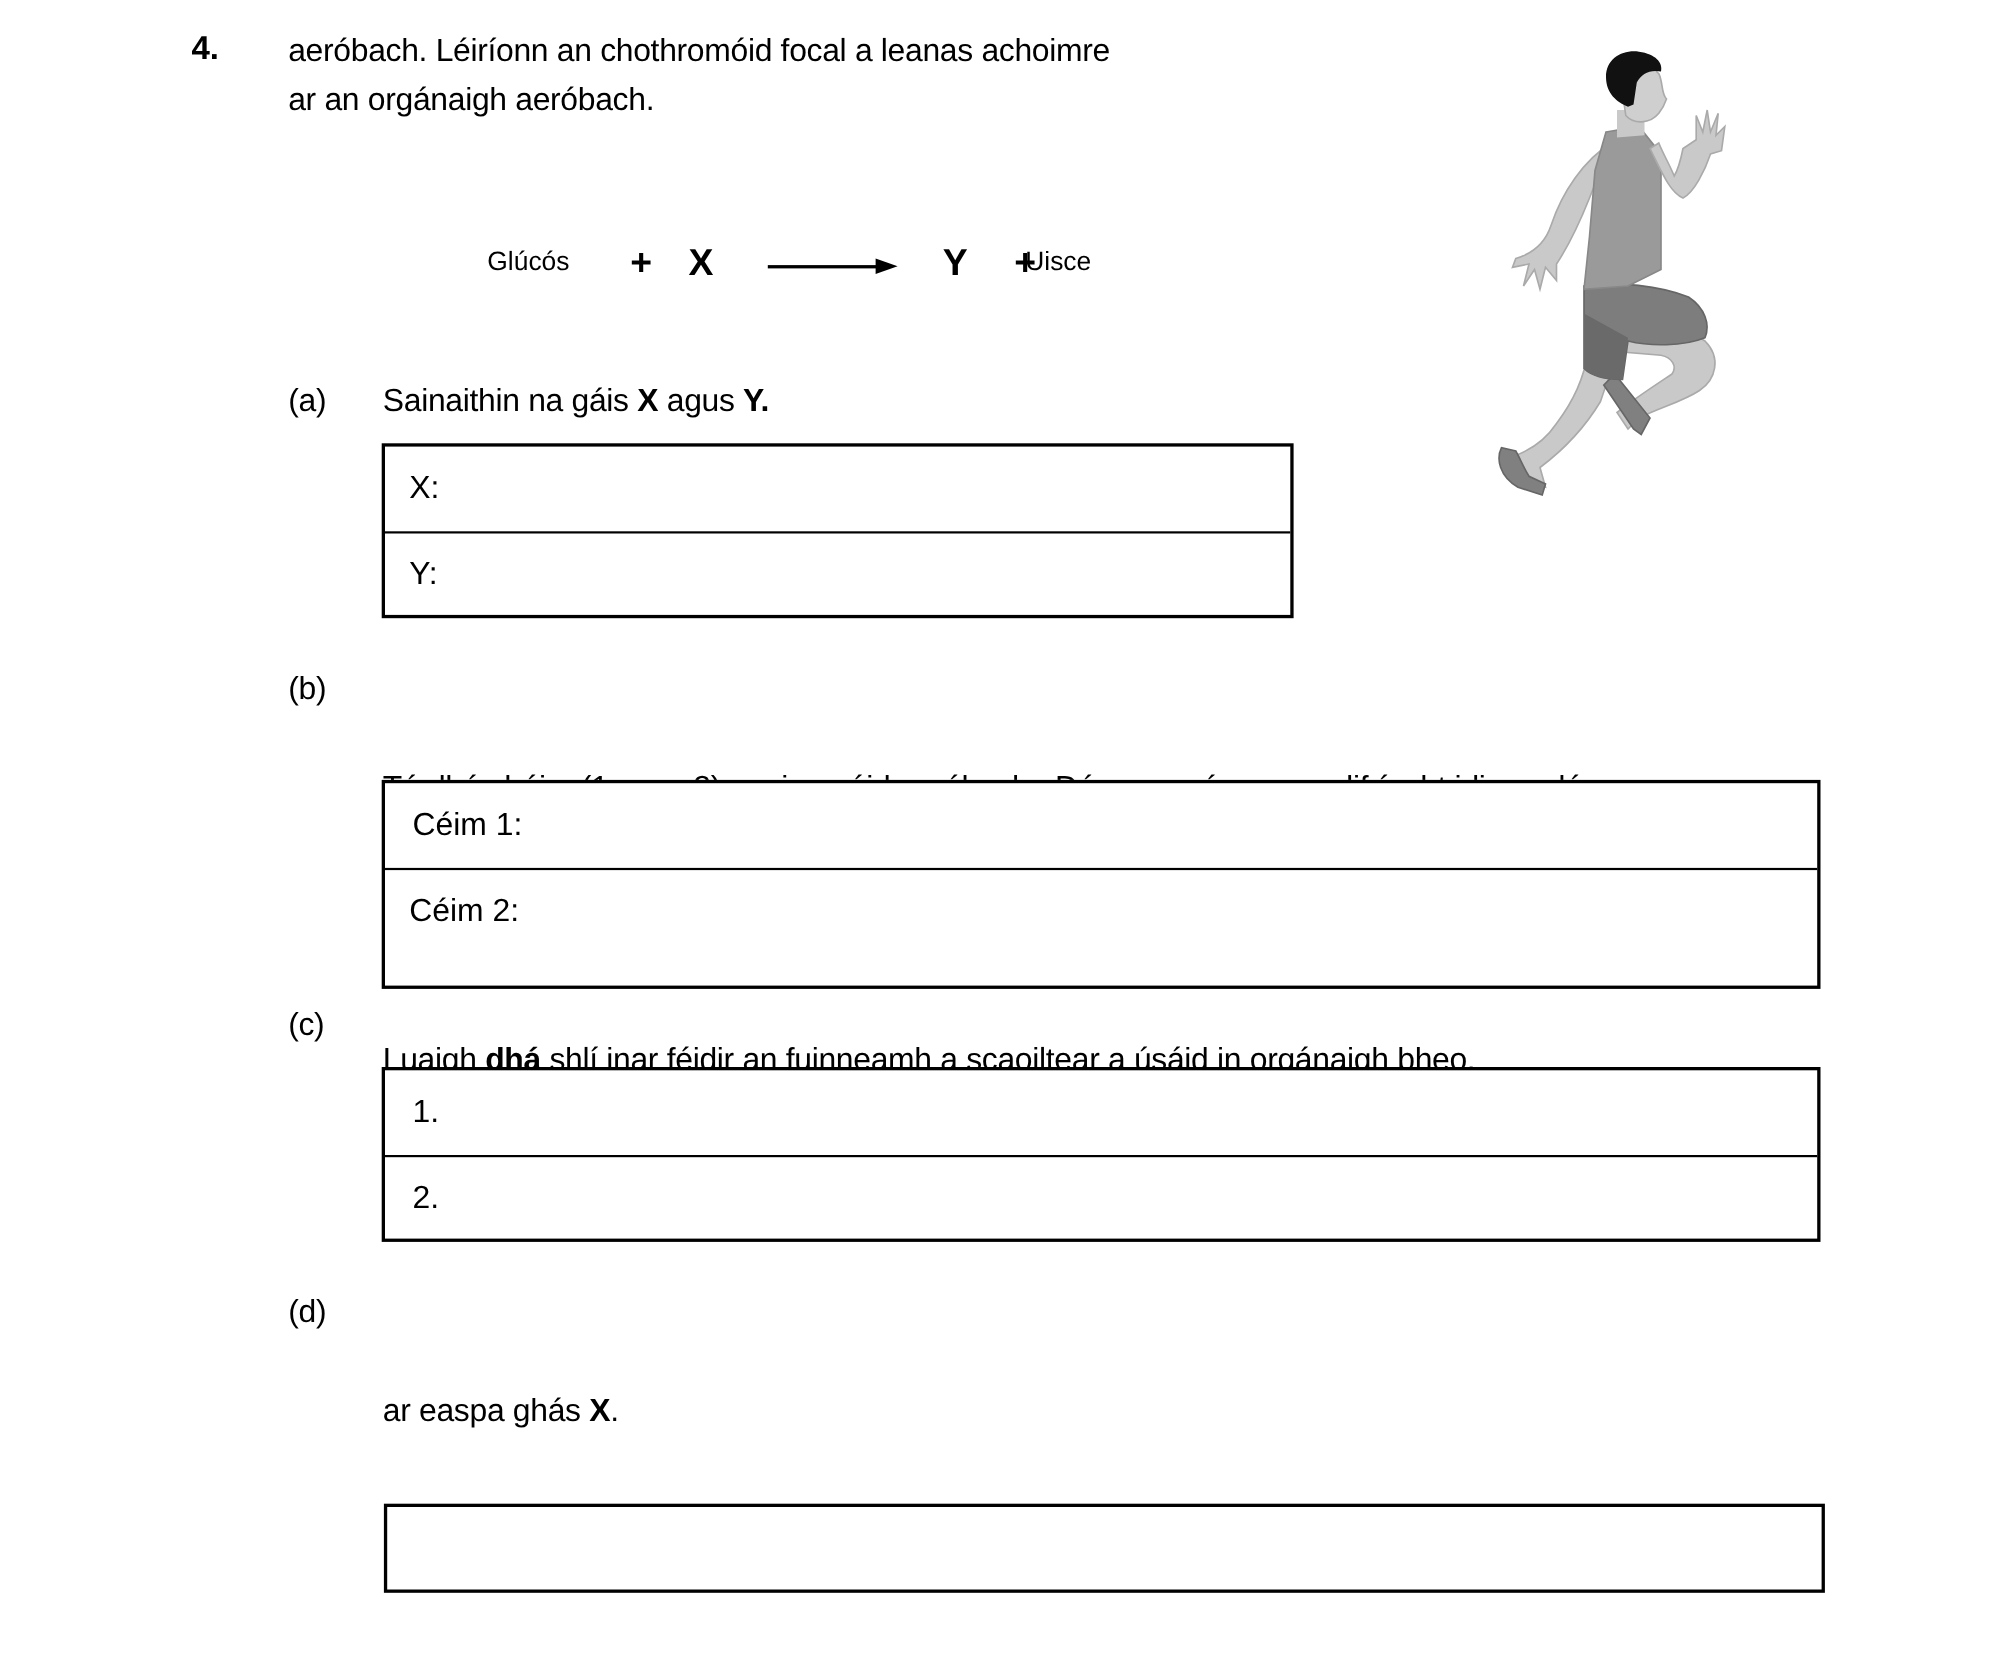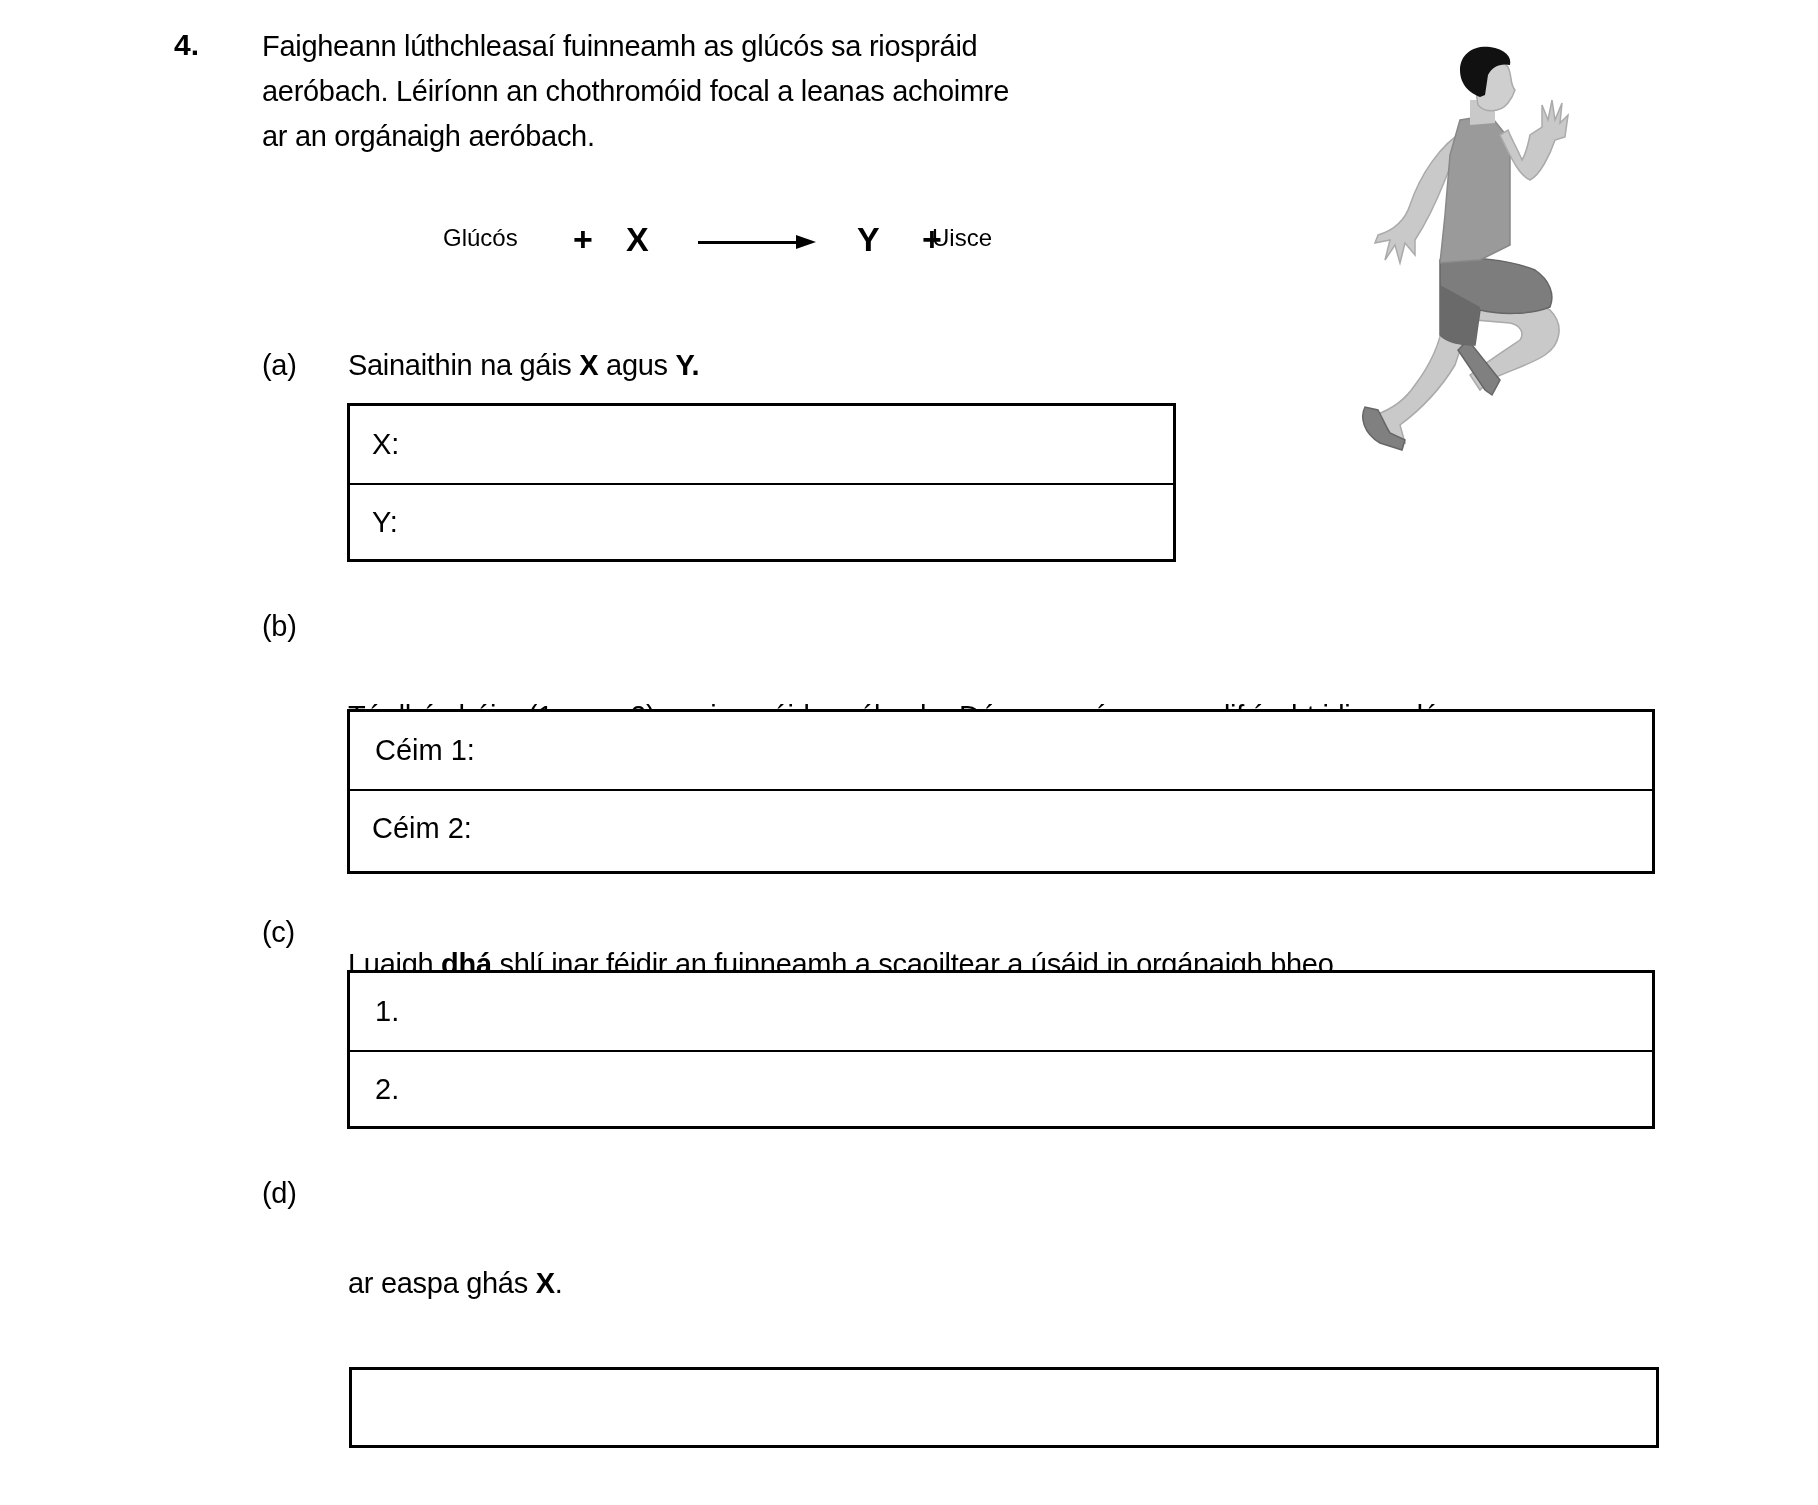--- a/index.html
+++ b/index.html
@@ -27,21 +27,20 @@
       position: absolute; width: 0; height: 0;
       border-top: 7px solid transparent; border-bottom: 7px solid transparent;
       border-left: 20px solid #000;
     }
   </style>
 </head>
 <body>
 
 <div class="abs qnum" style="left:174px; top:28px;">4.</div>
 <div class="abs txt" style="left:262px; top:24px; width:1000px;">
-  <div>Faigheann lúthchleasaí fuinneamh as glúcós sa riospráid</div>
   <div>aeróbach. Léiríonn an chothromóid focal a leanas achoimre</div>
   <div>ar an orgánaigh aeróbach.</div>
 </div>
 
 <div>
   <span class="abs eq" style="left:443px; top:224px;">Glúcós</span>
   <span class="abs eq-bold" style="left:573px; top:220px;">+</span>
   <span class="abs eq-bold" style="left:626px; top:220px;">X</span>
   <div>
     <div class="arrow-line" style="left:698px; top:241px; width:100px;"></div>
@@ -89,21 +88,21 @@
   <div class="row divider" style="top:77px; height:76px;">
       <span>Y:</span>
     </div>
 </div>
 
 <div class="abs txt" style="left:262px; top:604px;">(b)</div>
 <div class="abs txt" style="left:348px; top:604px; width:1400px; white-space:pre;">
   <div>Tá dhá chéim (1 agus 2) sa riospráid aeróbach.  Déan cur síos ar an difríocht idir an dá</div>
   <div>chéim maidir leis an méid fuinnimh a scaoiltear.</div>
 </div>
-<div class="box" style="left:347px; top:709px; width:1308px; height:165px;">
+<div class="box" style="left:347px; top:709px; width:1308px; height:190px;">
   <div class="row" style="top:0; height:77px; padding-left:25px;">
       <span>Céim 1:</span>
     </div>
   <div class="row divider" style="top:77px; height:76px; ">
       <span>Céim 2:</span>
     </div>
 </div>
 
 <div class="abs txt" style="left:262px; top:910px;">(c)</div>
 <div class="abs txt" style="left:348px; top:942px; white-space:pre;"><span>Luaigh </span><span class="b">dhá</span><span> shlí inar féidir an fuinneamh a scaoiltear a úsáid in orgánaigh bheo.</span></div>

